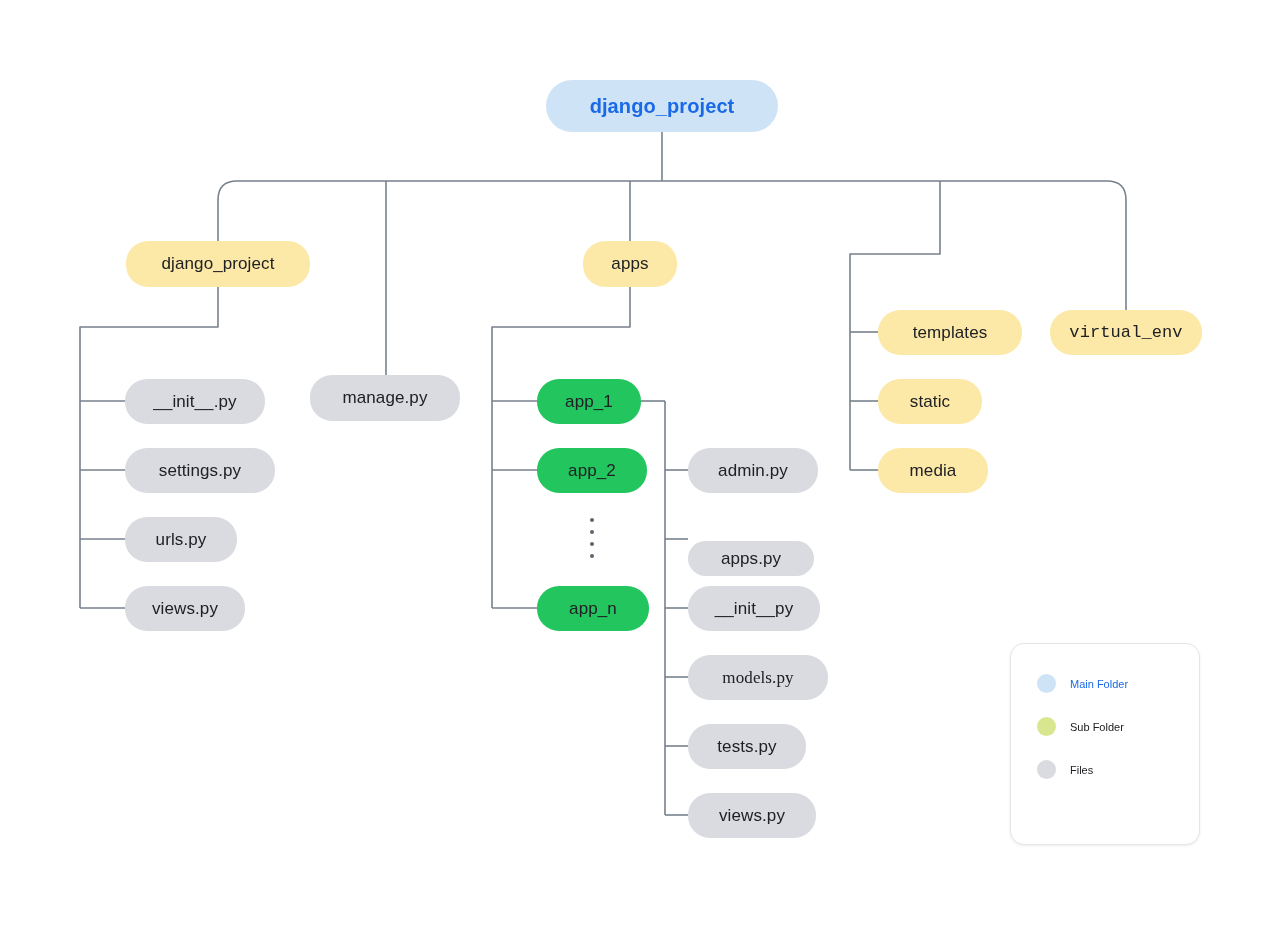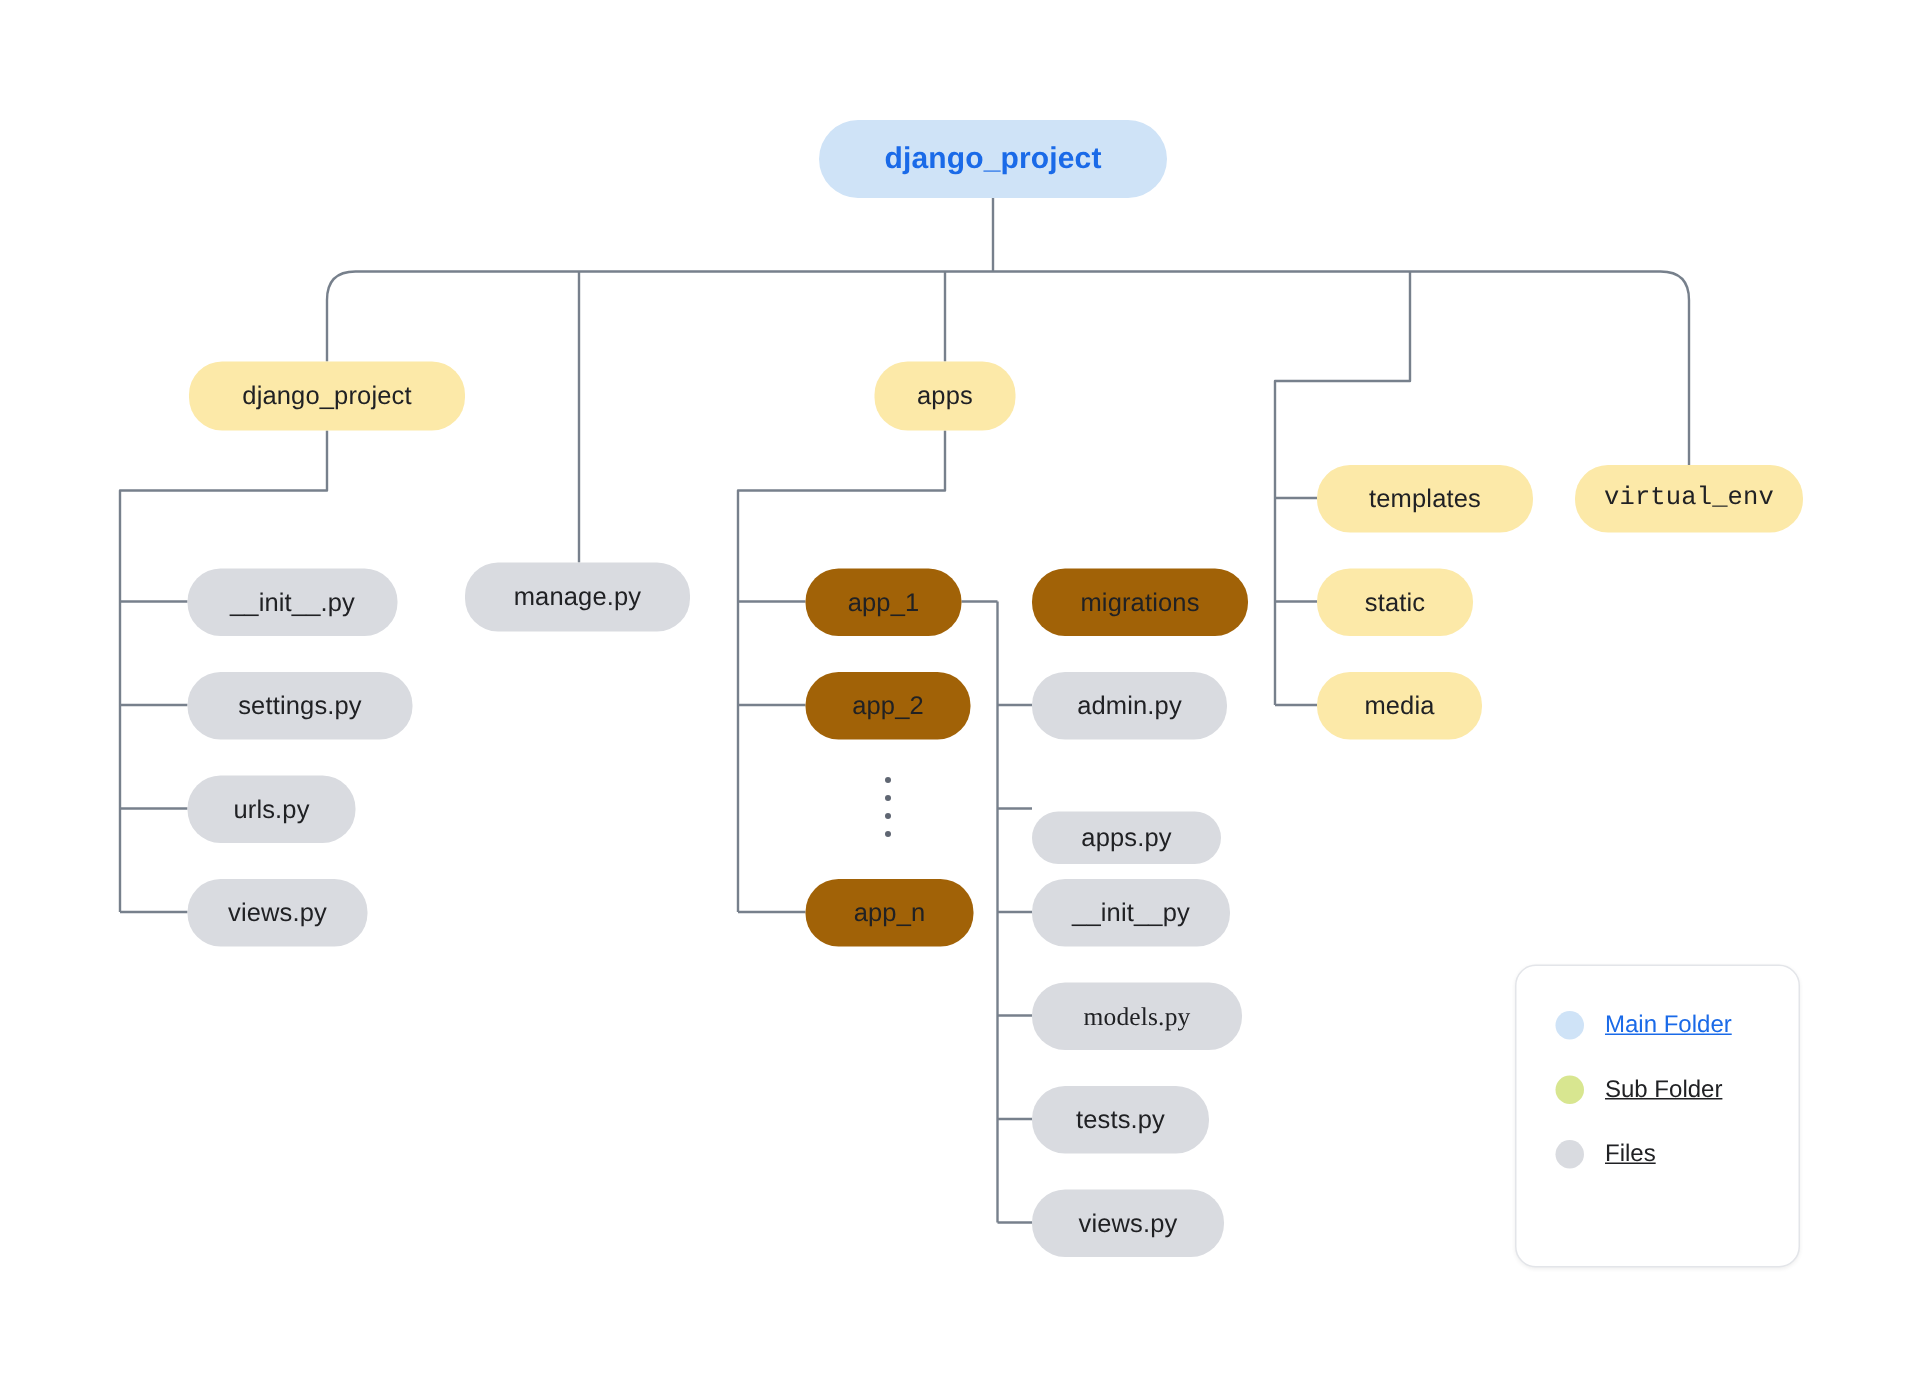--- a/index.html
+++ b/index.html
@@ -18,34 +18,34 @@
     box-sizing:border-box;
     white-space:nowrap;
     font-size:17px;
     color:#202124;
     letter-spacing:.1px;
   }
   .node.main{
     background:#cfe3f7;color:#1a6ae8;font-weight:bold;font-size:20px;border-radius:26px;
   }
   .node.folder{background:#fce9a8;}
-  .node.sub{background:#a16207;}
+  .node.sub{background:#22c55e;}
   .node.file{background:#d9dbe0;}
   .dots{position:absolute;display:flex;flex-direction:column;align-items:center;justify-content:space-between;}
   .dots i{display:block;width:4px;height:4px;border-radius:50%;background:#5f6672;}
   #legend{
     position:absolute;left:1010px;top:643px;width:190px;height:202px;
     background:#ffffff;border:1px solid #e3e5e9;border-radius:14px;
     box-shadow:0 1px 3px rgba(0,0,0,.07);
     box-sizing:border-box;
     padding:18px 0 0 26px;
   }
   .lg-row{display:flex;align-items:center;height:43px;}
   .lg-dot{width:19px;height:19px;border-radius:50%;margin-right:14px;flex:none;}
-  .lg-label{font-size:16px;color:#202124;text-decoration:underline;}
+  .lg-label{font-size:11px;color:#202124;}
   .lg-label.accent{color:#1a6ae8;}
 </style>
 </head>
 <body>
 
 <div id="stage">
 
   <svg id="wires" viewBox="0 0 1280 925" xmlns="http://www.w3.org/2000/svg">
     <g fill="none" stroke="#77808c" stroke-width="1.6" stroke-linecap="butt" stroke-linejoin="round">
 
@@ -114,21 +114,20 @@
   <div class="node sub" style="left:537px;top:448px;width:110px;height:45px;">app_2</div>
   <div class="node sub" style="left:537px;top:586px;width:112px;height:45px;">app_n</div>
 
   <div class="dots" style="left:589px;top:518px;width:5px;height:40px;">
     <i></i>
       <i></i>
       <i></i>
       <i></i>
   </div>
 
-  <div class="node sub" style="left:688px;top:379px;width:144px;height:45px;">migrations</div>
   <div class="node file" style="left:688px;top:448px;width:130px;height:45px;">admin.py</div>
   <div class="node file" style="left:688px;top:541px;width:126px;height:35px;">apps.py</div>
   <div class="node file" style="left:688px;top:586px;width:132px;height:45px;">__init__py</div>
   <div class="node file" style="left:688px;top:655px;width:140px;height:45px;font-family:Liberation Serif, serif;">models.py</div>
   <div class="node file" style="left:688px;top:724px;width:118px;height:45px;">tests.py</div>
   <div class="node file" style="left:688px;top:793px;width:128px;height:45px;">views.py</div>
 
   <div id="legend">
     <div class="lg-row">
       <span class="lg-dot" style="background:#cfe3f7;"></span>

